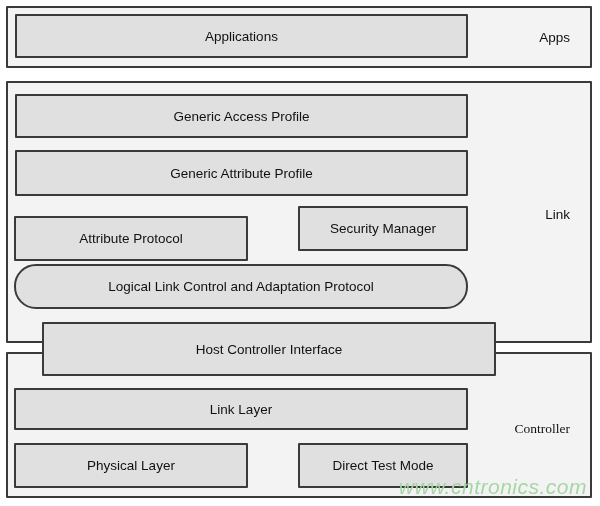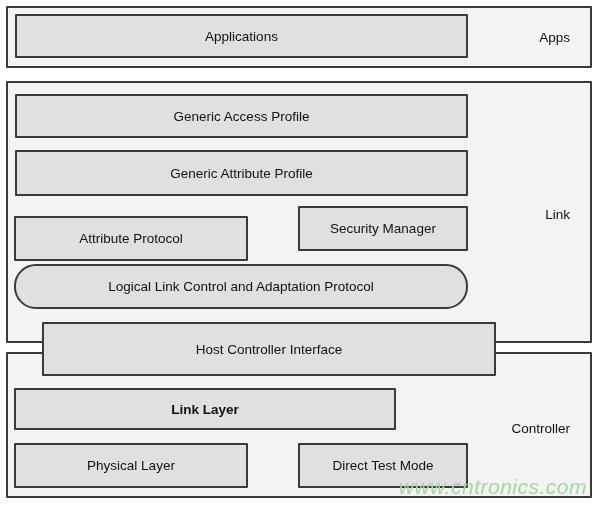--- a/index.html
+++ b/index.html
@@ -42,36 +42,36 @@
     color: #111111;
     z-index: 2;
   }
   .box-applications { left: 15px; top: 14px;  width: 453px; height: 44px; }
   .box-gap          { left: 15px; top: 94px;  width: 453px; height: 44px; }
   .box-gatt         { left: 15px; top: 150px; width: 453px; height: 46px; }
   .box-att          { left: 14px; top: 206px; width: 234px; height: 45px; margin-top: 10px; }
   .box-smp          { left: 298px; top: 206px; width: 170px; height: 45px; text-align: center; }
   .box-l2cap        { left: 14px; top: 264px; width: 454px; height: 45px; border-radius: 22px; }
   .box-hci          { left: 14px; top: 322px; width: 454px; height: 54px; z-index: 5; margin-left: 28px; }
-  .box-link         { left: 14px; top: 388px; width: 382px; height: 42px; font-weight: bold; }
+  .box-link         { left: 14px; top: 388px; width: 454px; height: 42px; }
   .box-phy          { left: 14px; top: 443px; width: 234px; height: 45px; }
   .box-dtm          { left: 298px; top: 443px; width: 170px; height: 45px; }
 
   
   .side-label {
     position: absolute;
     right: 30px;
     font-size: 13.5px;
     color: #111111;
     z-index: 3;
     text-align: right;
   }
   .label-apps       { top: 30px;  }
   .label-host       { top: 207px; }
-  .label-controller { top: 421px; }
+  .label-controller { top: 421px; font-family: Liberation Serif, serif; }
 
   
   .watermark {
     position: absolute;
     right: 13px;
     top: 475px;
     font-size: 21px;
     color: #a5d6a5;
     letter-spacing: 0.5px;
     z-index: 10;

